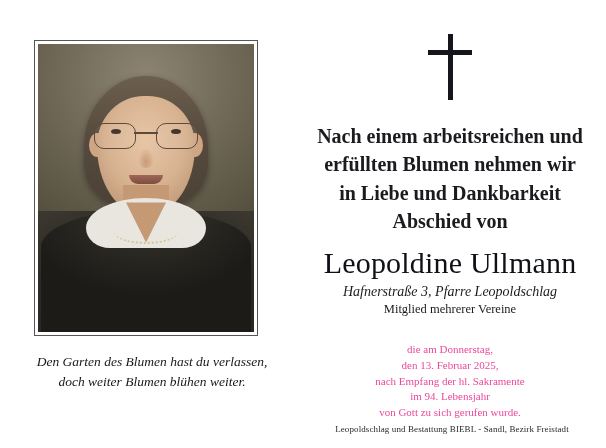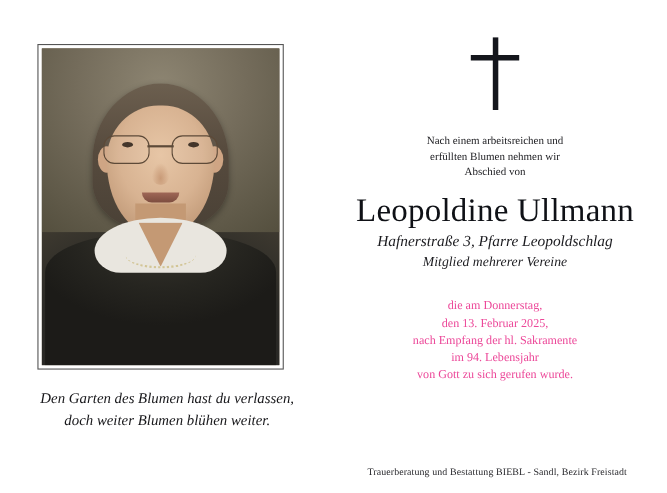--- a/index.html
+++ b/index.html
@@ -214,40 +214,40 @@
   }
   .cross .h {
     position: absolute;
     left: 0;
     top: 16px;
     width: 44px;
     height: 5px;
     background: #14161c;
   }
   .intro {
-    font-size: 10px;
+    font-size: 20px;
     line-height: 1.42;
     color: #1b1b1f;
+    font-weight: bold;
   }
   .name {
     margin-top: 10px;
     font-size: 30px;
     line-height: 1.1;
     letter-spacing: .2px;
     color: #0f1116;
   }
   .addr {
     margin-top: 4px;
     font-style: italic;
     font-size: 14px;
     line-height: 1.35;
     color: #1b1b1f;
   }
   .club {
-    font-style: italic;
     font-size: 12.5px;
     line-height: 1.35;
     color: #1b1b1f;
   }
   .details {
     margin-top: 24px;
     font-size: 11px;
     line-height: 1.42;
     color: #ec4899;
   }
@@ -305,32 +305,33 @@
   <div class="right-col">
 
     <div class="cross">
       <div class="v"></div>
       <div class="h"></div>
     </div>
 
     <div class="intro">
       <span class="line">Nach einem arbeitsreichen und</span>
       <span class="line">erfüllten Blumen nehmen wir</span>
+      <span class="line">in Liebe und Dankbarkeit</span>
       <span class="line">Abschied von</span>
     </div>
 
     <div class="name">Leopoldine Ullmann</div>
 
     <div class="addr">Hafnerstraße 3, Pfarre Leopoldschlag</div>
     <div class="club">Mitglied mehrerer Vereine</div>
 
     <div class="details">
       <span class="line">die am Donnerstag,</span>
       <span class="line">den 13. Februar 2025,</span>
       <span class="line">nach Empfang der hl. Sakramente</span>
       <span class="line">im 94. Lebensjahr</span>
       <span class="line">von Gott zu sich gerufen wurde.</span>
     </div>
 
-    <div class="footer">Trauerberatung und Bestattung BIEBL - Sandl, Bezirk Freistadt</div>
+    <div class="footer">Leopoldschlag und Bestattung BIEBL - Sandl, Bezirk Freistadt</div>
 
   </div>
 </div>
 
 </body></html>

